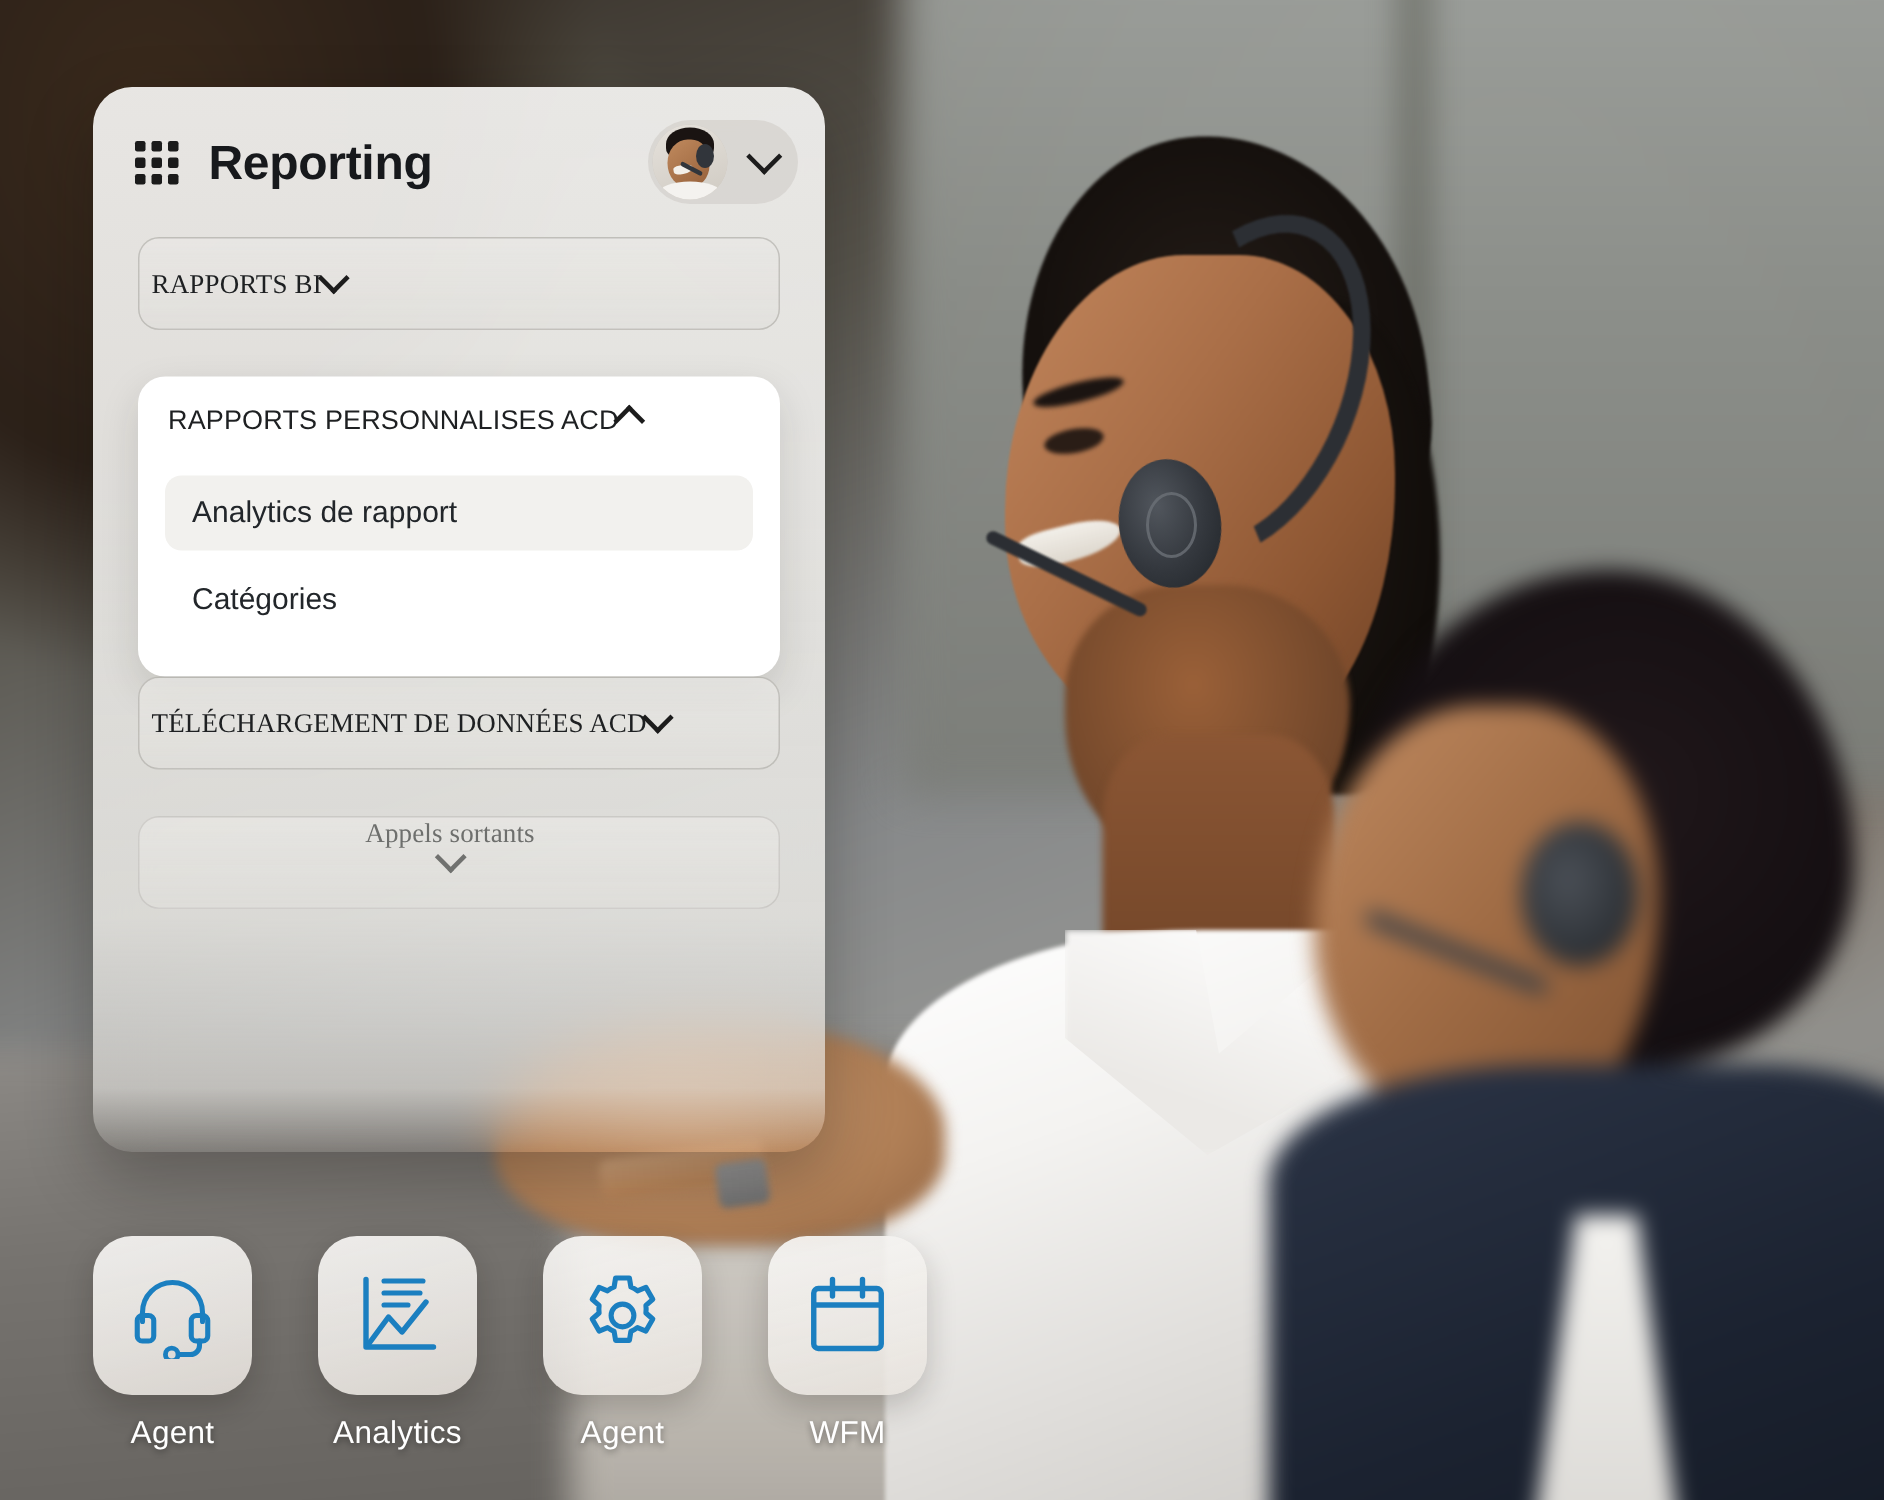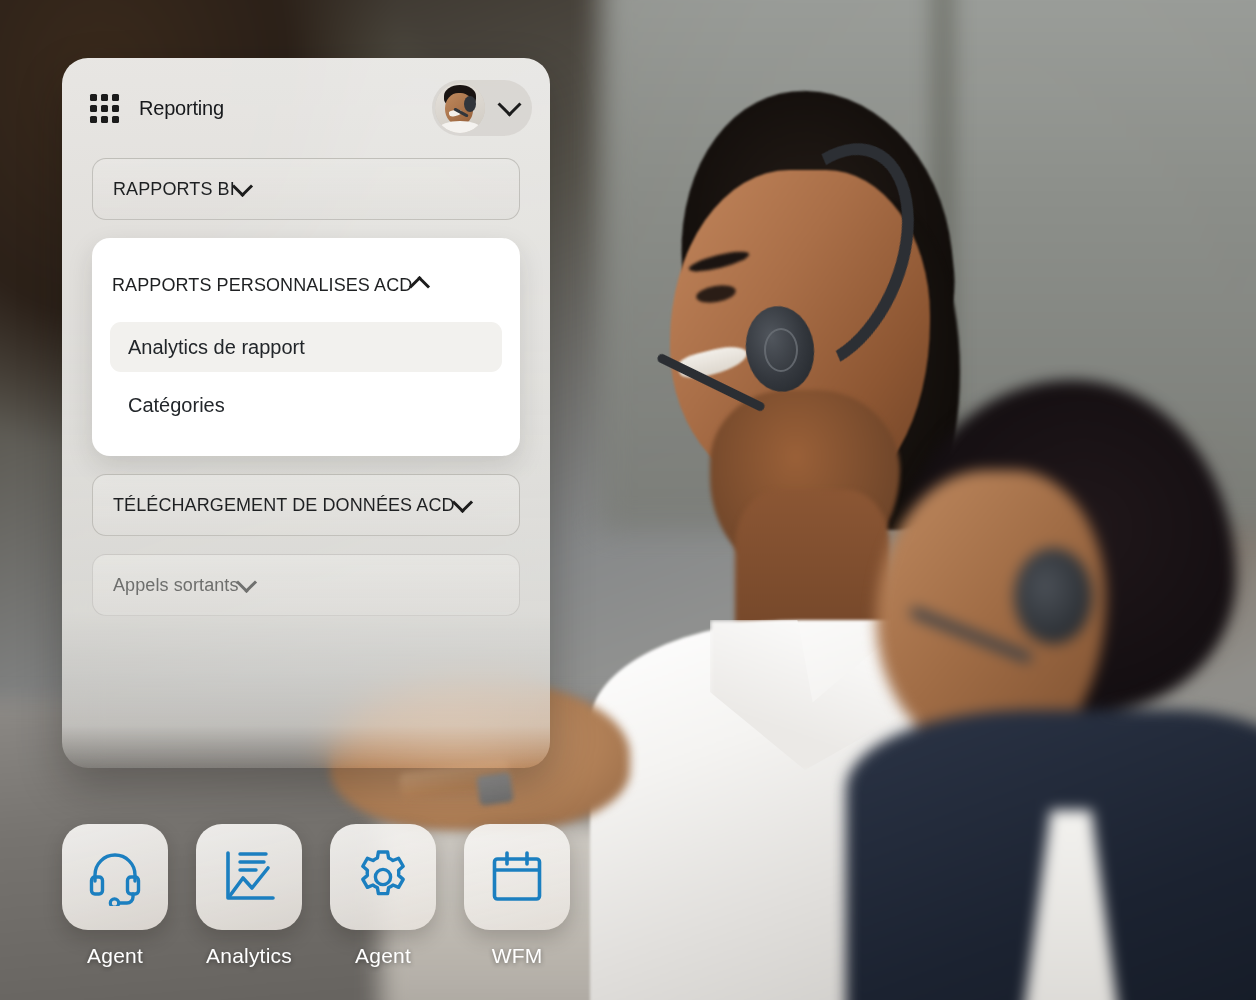--- a/index.html
+++ b/index.html
@@ -208,21 +208,21 @@
     position: relative;
     height: 100px;
     display: flex; align-items: center;
     padding: 0 18px 0 28px;
   }
   .grid-icon { display: grid; grid-template-columns: repeat(3, 7px); gap: 4px; flex: 0 0 auto; }
   .grid-icon i { width: 7px; height: 7px; background: #1b1b1b; border-radius: 1.5px; display: block; }
 
   .panel-title {
     margin-left: 20px;
-    font-size: 20px; font-weight: normal; color: #17191c; letter-spacing: -.2px;
+    font-size: 32px; font-weight: bold; color: #17191c; letter-spacing: -.2px;
     white-space: nowrap;
     text-align: center;
   }
 
   .profile-chip {
     margin-left: auto;
     display: flex; align-items: center;
     height: 56px; padding: 3px 14px 3px 3px;
     border-radius: 28px;
     background: rgba(205,202,196,.55);
@@ -253,41 +253,41 @@
   }
   .chev.up { transform: rotate(-135deg); margin-top: 6px; }
   .chip-chev { margin-left: 16px; display: flex; align-items: center; }
 
   
   .panel-body { padding: 0 30px; }
 
   .drop-row {
     display: flex; align-items: center;
     height: 62px;
-    padding: 0 20px 0 20px;
+    padding: 0 20px 0 8px;
     border: 1px solid rgba(150,148,142,.45);
     border-radius: 14px;
     background: linear-gradient(180deg, rgba(233,232,229,.72), rgba(224,223,219,.62));
-    margin-bottom: 18px;
+    margin-bottom: 31px;
+    font-family: Liberation Serif, serif;
   }
   .drop-row .label {
     font-size: 18px; color: #1e2022; letter-spacing: .1px; white-space: nowrap;
   }
   .drop-row .chev { margin-left: auto; width: 15px; height: 15px; border-width: 3.2px; }
 
-  .drop-row.faded { border-color: rgba(150,148,142,.28); }
+  .drop-row.faded { border-color: rgba(150,148,142,.28); flex-direction: column; }
   .drop-row.faded .label { color: #6e6f6d; }
   .drop-row.faded .chev { border-color: #70716f; }
 
   
   .expanded-card {
     background: #ffffff;
     border-radius: 18px;
-    padding: 18px 18px 26px 18px;
-    margin-bottom: 18px;
+    padding: 0 18px 26px 18px;
     box-shadow: 0 10px 26px rgba(30,28,24,.13);
   }
   .exp-header {
     display: flex; align-items: center;
     height: 58px; padding: 0 2px;
   }
   .exp-header .label {
     font-size: 18px; color: #1e2022; letter-spacing: .1px; white-space: nowrap;
   }
   .exp-header .chev { margin-left: auto; width: 15px; height: 15px; border-width: 3.2px; }
@@ -299,21 +299,21 @@
     border-radius: 11px;
     font-size: 20px; color: #22262a;
     margin-top: 8px;
     white-space: nowrap;
   }
   .menu-item.active { background: #f2f1ee; }
 
   
   .dock {
     position: absolute; left: 62px; bottom: 32px;
-    display: flex; gap: 28px; align-items: flex-end;
+    display: flex; gap: 44px; align-items: flex-end;
   }
   .dock-app { width: 106px; display: flex; flex-direction: column; align-items: center; }
   .dock-tile {
     width: 106px; height: 106px; border-radius: 26px;
     background: linear-gradient(165deg, rgba(246,245,243,.93) 0%, rgba(238,235,231,.90) 60%, rgba(231,226,220,.88) 100%);
     box-shadow: 0 8px 20px rgba(25,20,16,.20);
     display: flex; align-items: center; justify-content: center;
   }
   .dock-label {
     margin-top: 14px; font-size: 21px; color: #ffffff;

